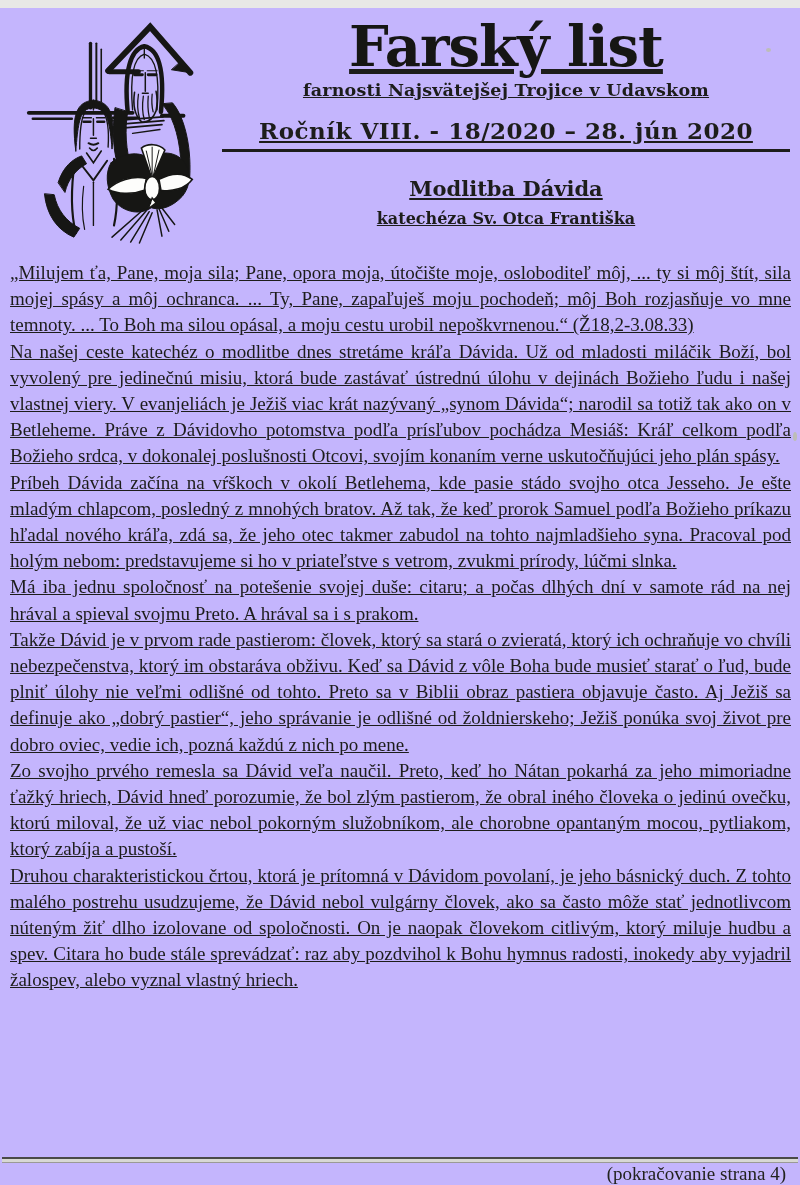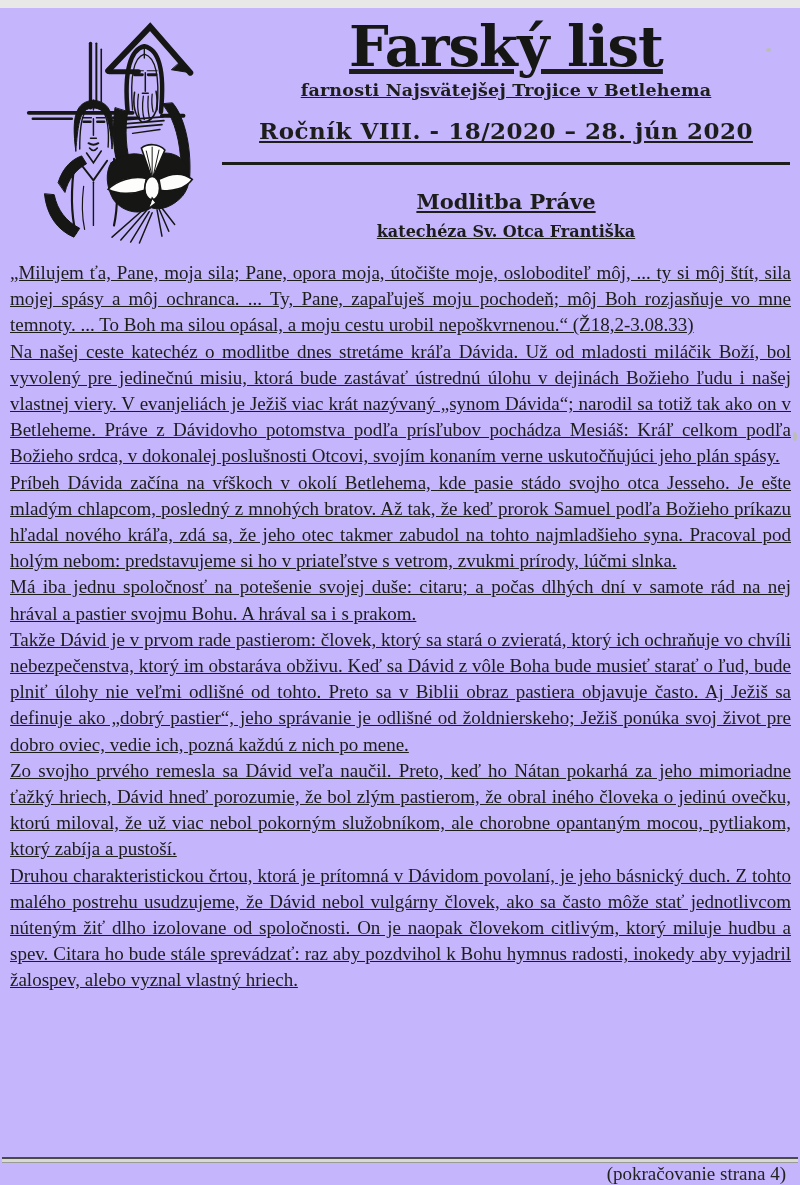--- a/index.html
+++ b/index.html
@@ -45,21 +45,21 @@
     margin-top:4px;
     font-size:17.5px;
     font-weight:bold;
     letter-spacing:.2px;
   }
   .issue-line{
     margin-top:17px;
     font-size:23px;
     font-weight:bold;
     border-bottom:3px solid #1d1d1b;
-    padding-bottom:18px;
+    padding-bottom:5px;
     letter-spacing:.5px;
   }
   .article-title{
     margin:24px 0 0 0;
     font-size:21px;
     font-weight:bold;
   }
   .article-subtitle{
     margin-top:8px;
     font-size:16px;
@@ -173,32 +173,32 @@
           <circle cx="138" cy="193" r="1.1" fill="#161614" stroke="none"></circle>
 
           <path d="M132 199 L99 228 M134 201 L108 231 M137 202 L118 233 M140 203 L127 234" stroke-width="1.5"></path>
           <path d="M145 200 L150 227 M147 199 L157 222 M149 197 L163 215" stroke-width="1.5"></path>
         </g>
       </svg>
     </div>
 
     <div class="mast-text">
       <h1 class="news-title">Farský list</h1>
-      <div class="news-subtitle">farnosti Najsvätejšej Trojice v Betlehema</div>
+      <div class="news-subtitle">farnosti Najsvätejšej Trojice v Udavskom</div>
       <div class="issue-line">Ročník VIII. - 18/2020 – 28. jún 2020</div>
-      <h2 class="article-title">Modlitba Práve</h2>
+      <h2 class="article-title">Modlitba Dávida</h2>
       <div class="article-subtitle">katechéza Sv. Otca Františka</div>
     </div>
   </header>
 
   <main class="article-body">
       <p>„Milujem ťa, Pane, moja sila; Pane, opora moja, útočište moje, osloboditeľ môj, ... ty si môj štít, sila mojej spásy a môj ochranca. ... Ty, Pane, zapaľuješ moju pochodeň; môj Boh rozjasňuje vo mne temnoty. ... To Boh ma silou opásal, a moju cestu urobil nepoškvrnenou.“ (Ž18,2-3.08.33)</p>
       <p>Na našej ceste katechéz o modlitbe dnes stretáme kráľa Dávida. Už od mladosti miláčik Boží, bol vyvolený pre jedinečnú misiu, ktorá bude zastávať ústrednú úlohu v dejinách Božieho ľudu i našej vlastnej viery. V evanjeliách je Ježiš viac krát nazývaný „synom Dávida“; narodil sa totiž tak ako on v Betleheme. Práve z Dávidovho potomstva podľa prísľubov pochádza Mesiáš: Kráľ celkom podľa Božieho srdca, v dokonalej poslušnosti Otcovi, svojím konaním verne uskutočňujúci jeho plán spásy.</p>
       <p>Príbeh Dávida začína na vŕškoch v okolí Betlehema, kde pasie stádo svojho otca Jesseho. Je ešte mladým chlapcom, posledný z mnohých bratov. Až tak, že keď prorok Samuel podľa Božieho príkazu hľadal nového kráľa, zdá sa, že jeho otec takmer zabudol na tohto najmladšieho syna. Pracoval pod holým nebom: predstavujeme si ho v priateľstve s vetrom, zvukmi prírody, lúčmi slnka.</p>
-      <p>Má iba jednu spoločnosť na potešenie svojej duše: citaru; a počas dlhých dní v samote rád na nej hrával a pastier svojmu Bohu. A hrával sa i s prakom.</p>
+      <p>Má iba jednu spoločnosť na potešenie svojej duše: citaru; a počas dlhých dní v samote rád na nej hrával a spieval svojmu Preto. A hrával sa i s prakom.</p>
       <p>Takže Dávid je v prvom rade pastierom: človek, ktorý sa stará o zvieratá, ktorý ich ochraňuje vo chvíli nebezpečenstva, ktorý im obstaráva obživu. Keď sa Dávid z vôle Boha bude musieť starať o ľud, bude plniť úlohy nie veľmi odlišné od tohto. Preto sa v Biblii obraz pastiera objavuje často. Aj Ježiš sa definuje ako „dobrý pastier“, jeho správanie je odlišné od žoldnierskeho; Ježiš ponúka svoj život pre dobro oviec, vedie ich, pozná každú z nich po mene.</p>
       <p>Zo svojho prvého remesla sa Dávid veľa naučil. Preto, keď ho Nátan pokarhá za jeho mimoriadne ťažký hriech, Dávid hneď porozumie, že bol zlým pastierom, že obral iného človeka o jedinú ovečku, ktorú miloval, že už viac nebol pokorným služobníkom, ale chorobne opantaným mocou, pytliakom, ktorý zabíja a pustoší.</p>
       <p>Druhou charakteristickou črtou, ktorá je prítomná v Dávidom povolaní, je jeho básnický duch. Z tohto malého postrehu usudzujeme, že Dávid nebol vulgárny človek, ako sa často môže stať jednotlivcom núteným žiť dlho izolovane od spoločnosti. On je naopak človekom citlivým, ktorý miluje hudbu a spev. Citara ho bude stále sprevádzať: raz aby pozdvihol k Bohu hymnus radosti, inokedy aby vyjadril žalospev, alebo vyznal vlastný hriech.</p>
     </main>
 
   <footer class="page-footer">
     <div class="footer-rule"></div>
     <div class="continuation">(pokračovanie strana 4)</div>
   </footer>
 

